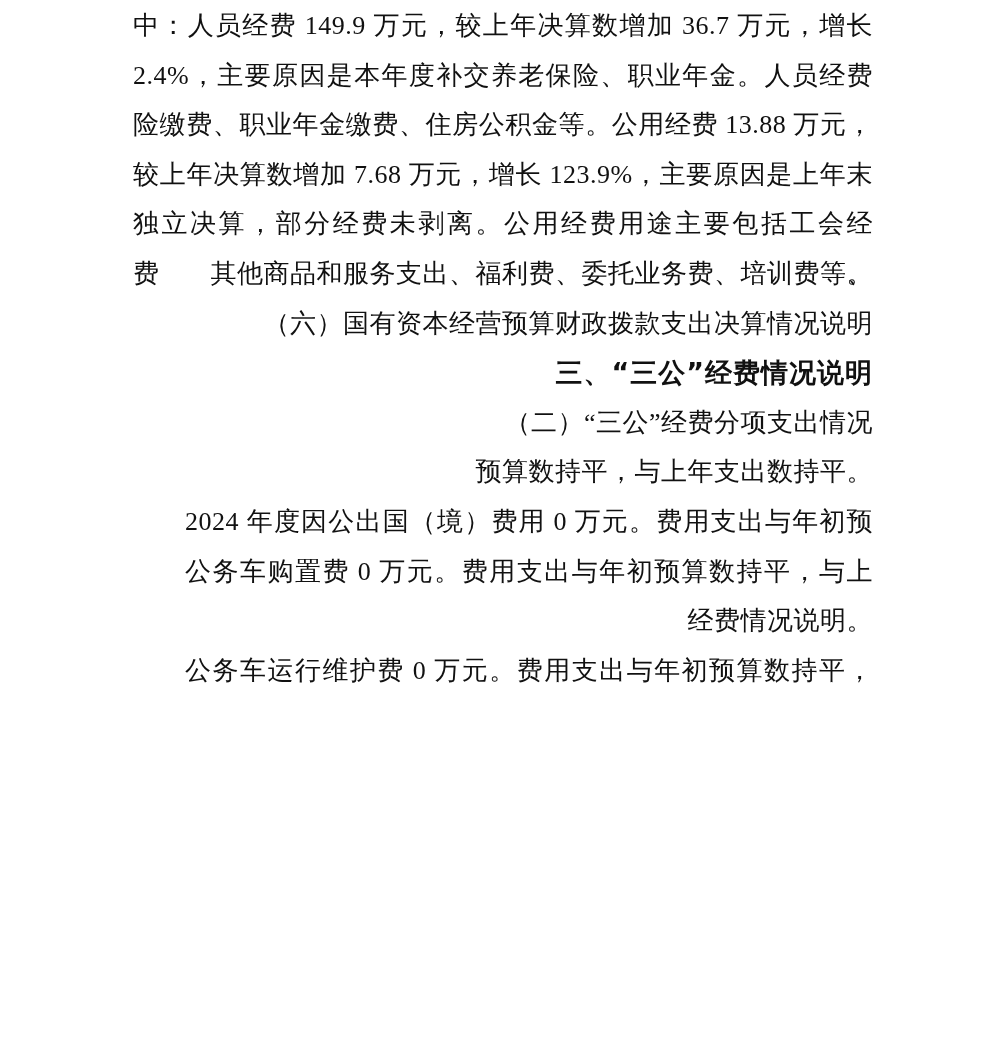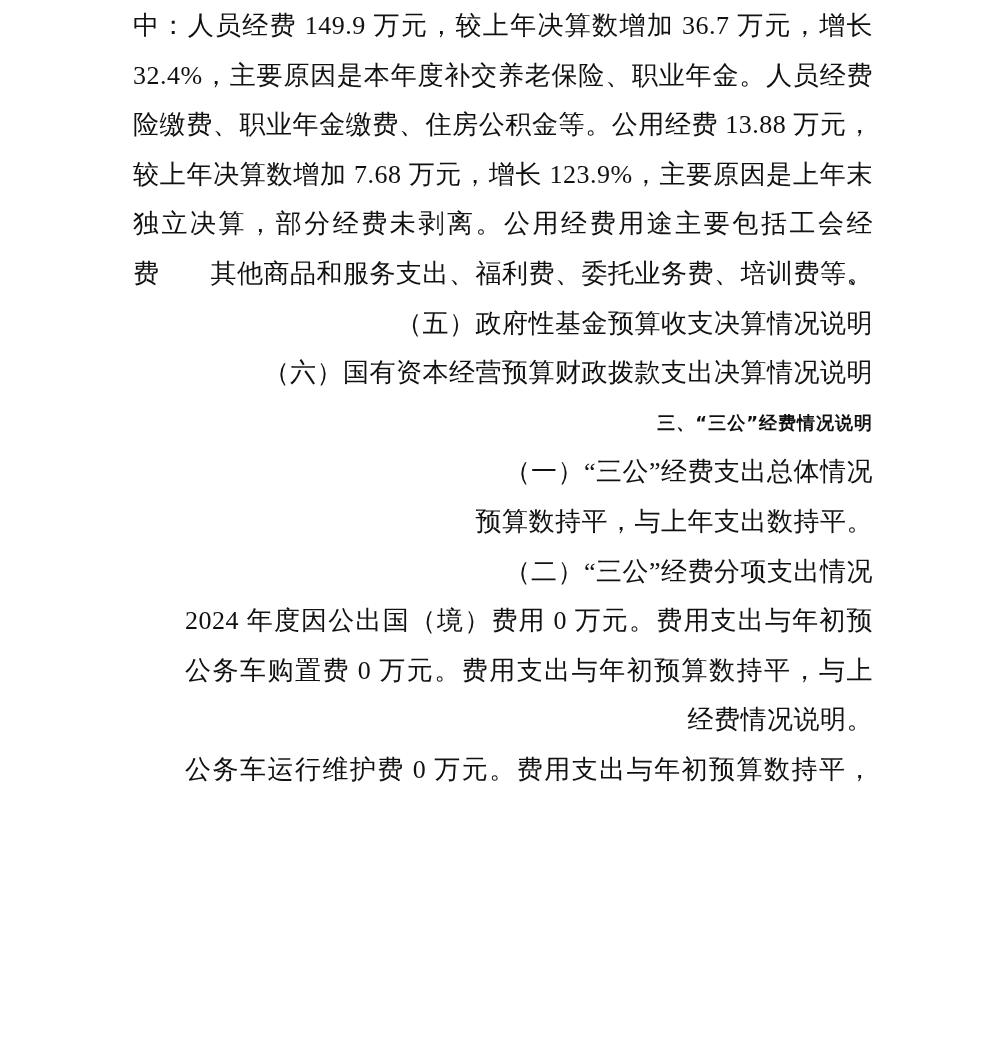--- a/index.html
+++ b/index.html
@@ -38,39 +38,37 @@
     text-align-last: justify;
   }
   
   .line.ind {
     text-indent: 2em;
   }
   
   .line.h {
     font-family: "DejaVu Sans", sans-serif;
     font-weight: 700;
-    font-size: 18px;
+    font-size: 27px;
     letter-spacing: 1px;
   }
 </style>
 </head>
 <body>
 
 <div class="page">
   <div class="doc-body" id="doc-body">
       <div class="line j">中：人员经费 149.9 万元，较上年决算数增加 36.7 万元，增长</div>
-      <div class="line j">32.4%，主要原因是本年度补交养老保险、职业年金。人员经费</div>
+      <div class="line j">2.4%，主要原因是本年度补交养老保险、职业年金。人员经费</div>
       <div class="line j">险缴费、职业年金缴费、住房公积金等。公用经费 13.88 万元，</div>
       <div class="line j">较上年决算数增加 7.68 万元，增长 123.9%，主要原因是上年末</div>
       <div class="line j">独立决算，部分经费未剥离。公用经费用途主要包括工会经费、</div>
       <div class="line">其他商品和服务支出、福利费、委托业务费、培训费等。</div>
-      <div class="line ind">（五）政府性基金预算收支决算情况说明</div>
       <div class="line ind">（六）国有资本经营预算财政拨款支出决算情况说明</div>
       <div class="line ind h">三、“三公”经费情况说明</div>
-      <div class="line ind">（一）“三公”经费支出总体情况</div>
+      <div class="line ind">（二）“三公”经费分项支出情况</div>
       <div class="line">预算数持平，与上年支出数持平。</div>
-      <div class="line ind">（二）“三公”经费分项支出情况</div>
       <div class="line j ind">2024 年度因公出国（境）费用 0 万元。费用支出与年初预</div>
       <div class="line j ind">公务车购置费 0 万元。费用支出与年初预算数持平，与上</div>
       <div class="line">经费情况说明。</div>
       <div class="line j ind">公务车运行维护费 0 万元。费用支出与年初预算数持平，</div>
     </div>
 </div>
 
 </body></html>

